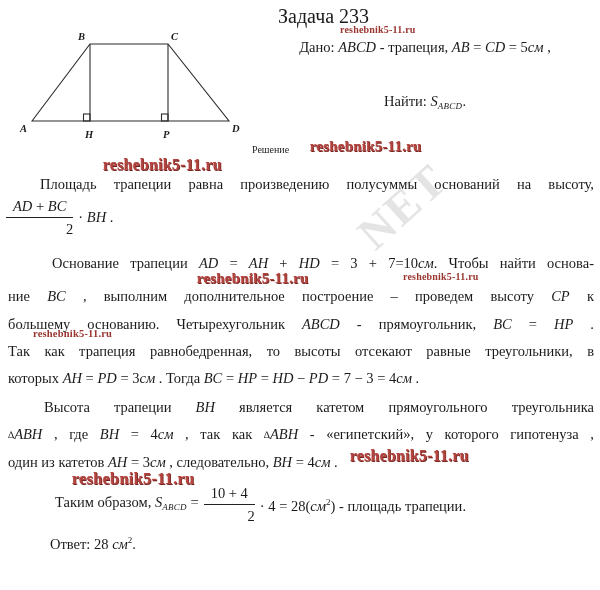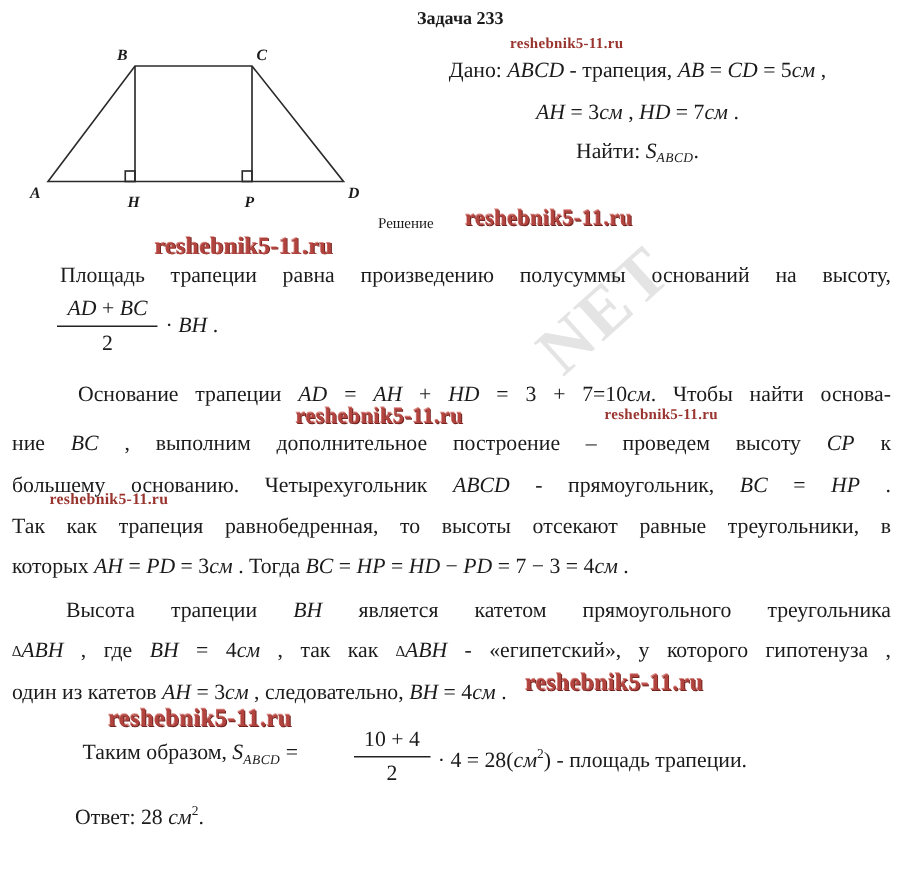--- a/index.html
+++ b/index.html
@@ -1,29 +1,29 @@
 <!DOCTYPE html>
 <html><head>
 <meta charset="utf-8">
 <style>
   html,body{margin:0;padding:0;}
   .page{position:relative;width:600px;height:590px;background:#ffffff;overflow:hidden;
         font-family:"Liberation Serif", serif;color:#1b1b1b;}
-  .title{position:absolute;font-size:12px;font-weight:bold;white-space:nowrap;z-index:3;}
+  .title{position:absolute;font-size:20px;font-weight:normal;white-space:nowrap;z-index:3;}
   .heading{position:absolute;font-size:10px;white-space:nowrap;z-index:3;}
   .line{position:absolute;left:8px;width:586px;font-size:14.5px;line-height:18px;z-index:3;}
   .gline{position:absolute;left:255px;width:340px;font-size:14.5px;line-height:18px;z-index:3;white-space:nowrap;text-align:center;}
   .just{text-align:justify;text-align-last:justify;}
   .rm{font-style:normal;}
   .it{font-style:italic;}
   .sb{font-style:italic;font-size:9px;vertical-align:-3px;letter-spacing:.3px;}
   .sp{font-size:9px;vertical-align:6px;}
   .tri{font-size:10px;vertical-align:1px;}
   .formula{display:flex;align-items:center;width:auto;gap:5px;}
-  .frac{display:inline-block;text-align:center;vertical-align:middle;margin-left:32px;}
+  .frac{display:inline-block;text-align:right;vertical-align:middle;}
   .frac .num{display:block;padding:0 7px 2px;border-bottom:1.2px solid #222;}
   .frac .den{display:block;padding-top:2px;}
   .wm{position:absolute;font-weight:bold;white-space:nowrap;z-index:2;letter-spacing:.2px;}
   .wm-s{font-size:10px;color:#99342f;}
   .wm-b{font-size:15px;color:#b2443f;text-shadow:0.6px 0.6px 0 #71231f,-0.4px -0.4px 0 #d98a86;}
   .ghost{position:absolute;left:352px;top:180px;font-size:46px;font-weight:bold;
          color:rgba(165,165,165,0.30);transform:rotate(-42deg);z-index:1;letter-spacing:2px;}
   svg.diagram{position:absolute;left:0;top:0;z-index:3;}
   svg.diagram .stroke{fill:none;stroke:#2b2b2b;stroke-width:1.1;}
   svg.diagram text{font-family:"Liberation Serif",serif;font-style:italic;font-weight:600;
@@ -48,21 +48,20 @@
     <text x="232" y="132">D</text>
     <text x="85" y="138">H</text>
     <text x="163" y="138">P</text>
   </svg>
 
   <div class="title" style="left:278px;top:5px">Задача 233</div>
 
   <div class="wm wm-s" style="left:340px;top:24px">reshebnik5-11.ru</div>
 
   <div class="gline" style="top:38px"><span class="rm">Дано:  </span><span class="it">ABCD</span><span class="rm"> - трапеция,  </span><span class="it">AB</span><span class="rm"> = </span><span class="it">CD</span><span class="rm"> = 5</span><span class="it">см</span><span class="rm"> ,</span></div>
-  <div class="gline" style="top:66px"><span class="it">AH</span><span class="rm"> = 3</span><span class="it">см</span><span class="rm"> ,  </span><span class="it">HD</span><span class="rm"> = 7</span><span class="it">см</span><span class="rm"> .</span></div>
   <div class="gline" style="top:92px"><span class="rm">Найти: </span><span class="it">S</span><span class="sb">ABCD</span><span class="rm">.</span></div>
 
   <div class="heading" style="left:252px;top:144px">Решение</div>
   <div class="wm wm-b" style="left:310px;top:138px;font-size:15px">reshebnik5-11.ru</div>
   <div class="wm wm-b" style="left:103px;top:156px;font-size:16px">reshebnik5-11.ru</div>
 
   <div class="line just" style="top:175px;text-indent:32px"><span class="rm">Площадь трапеции равна произведению полусуммы оснований на высоту,</span></div>
 
   <div class="line formula" style="top:194px;left:6px;height:46px">
     <span class="frac">

